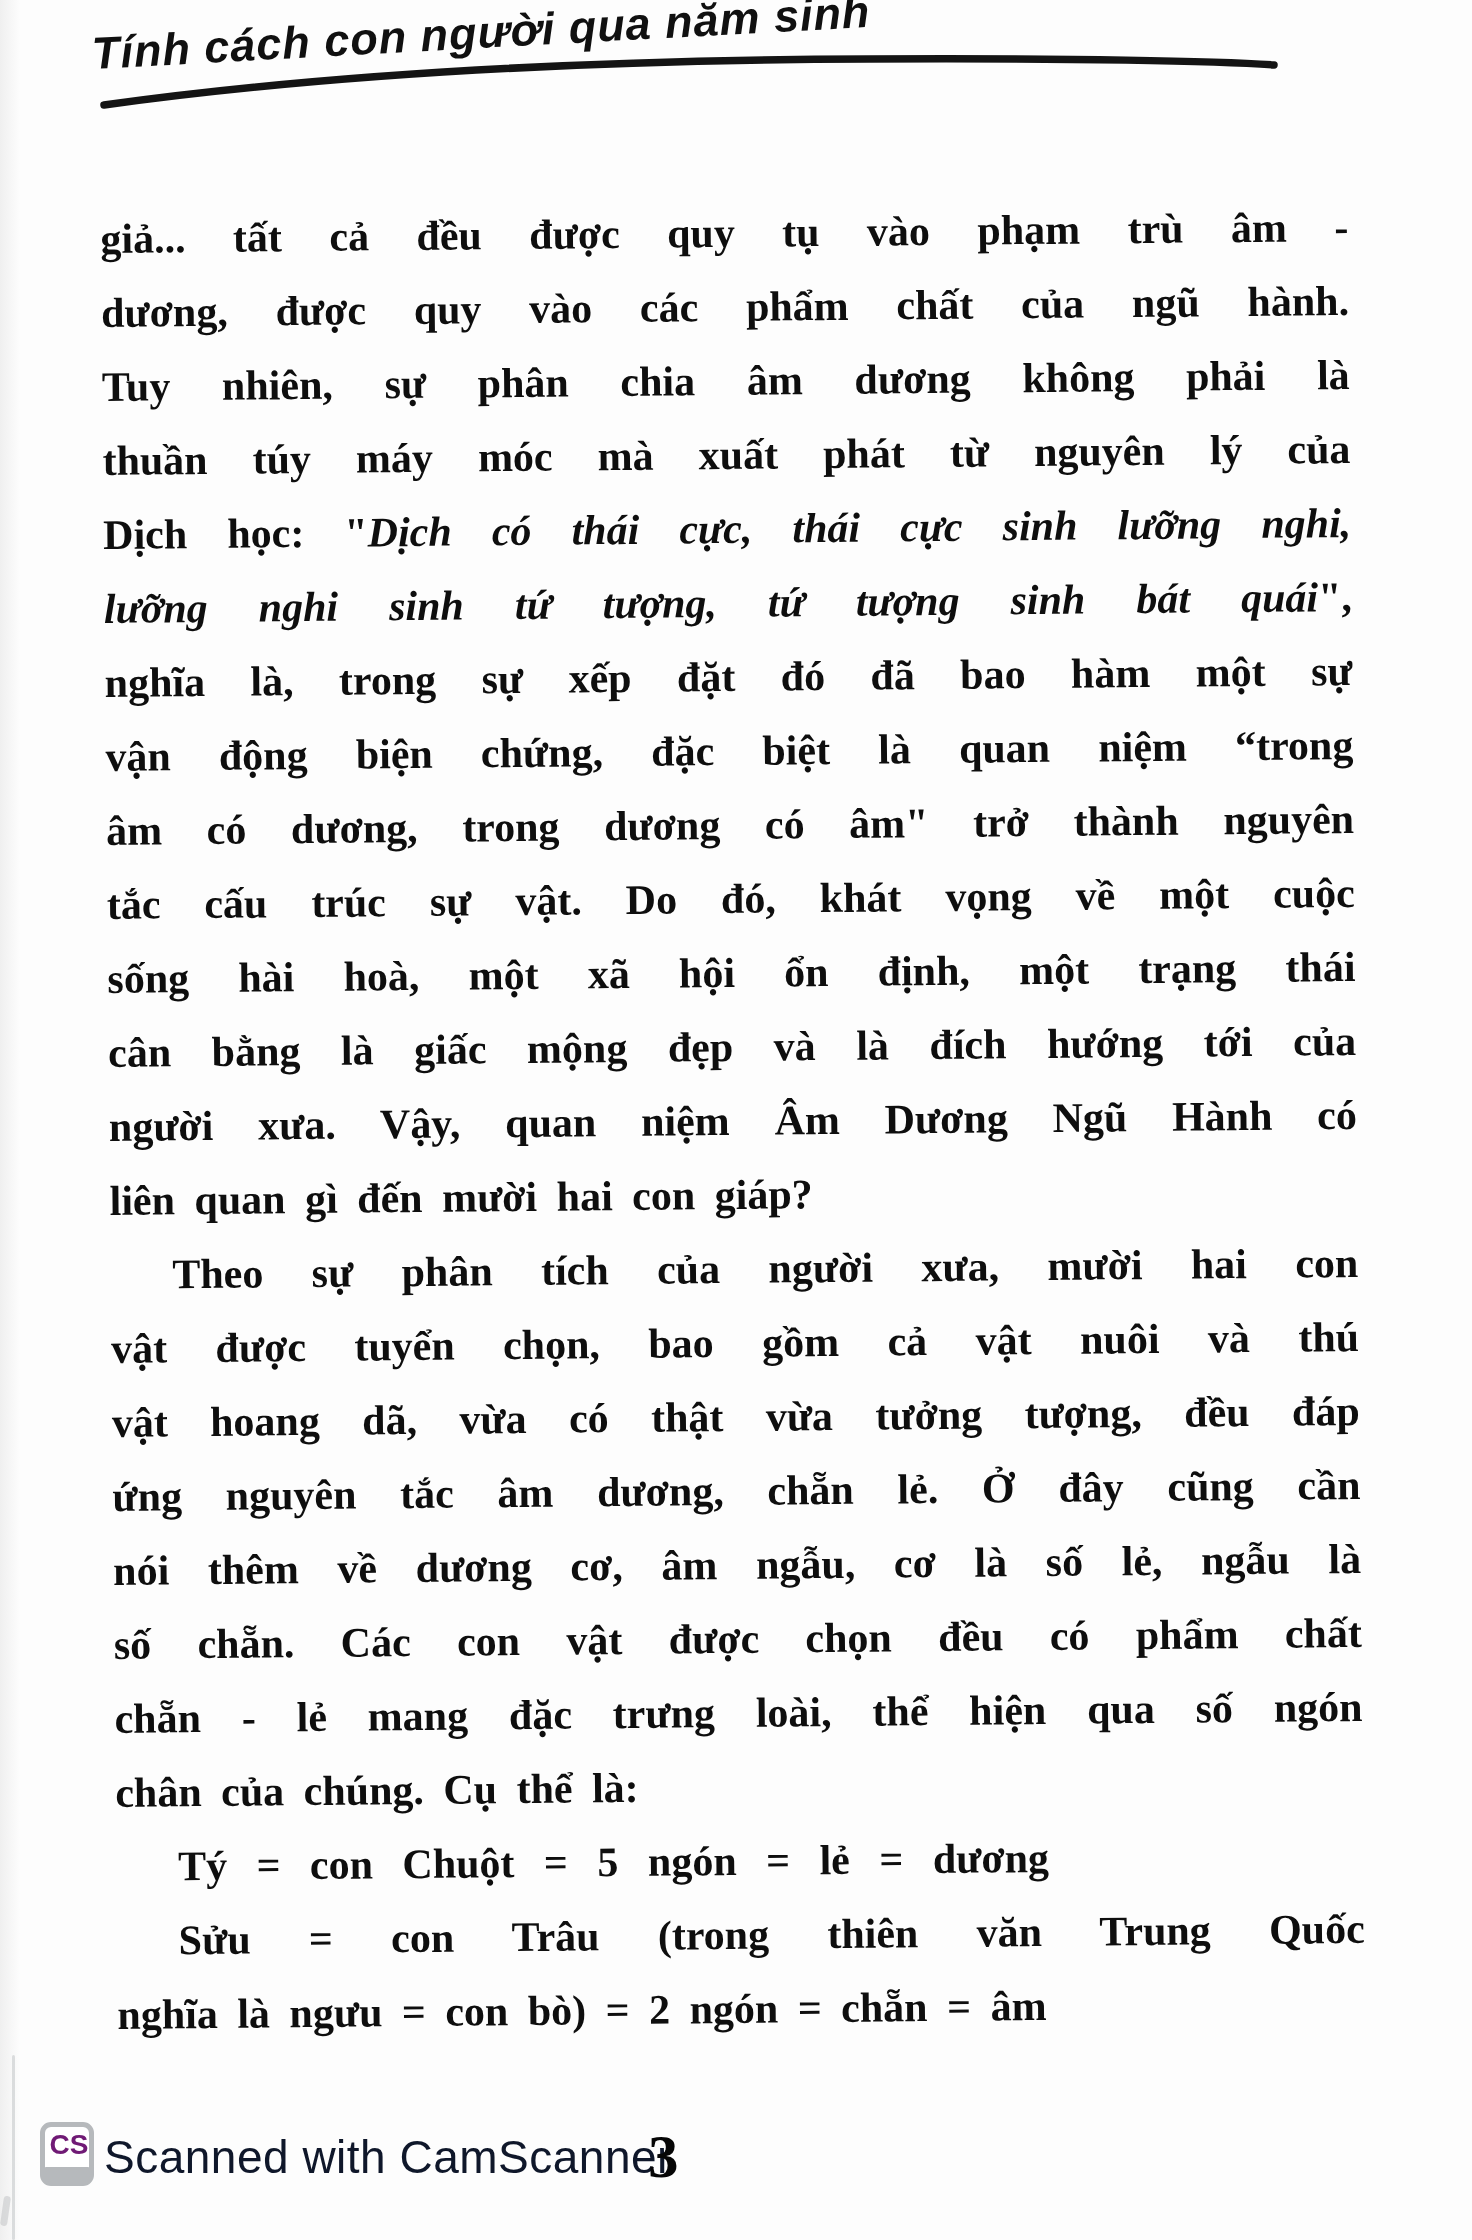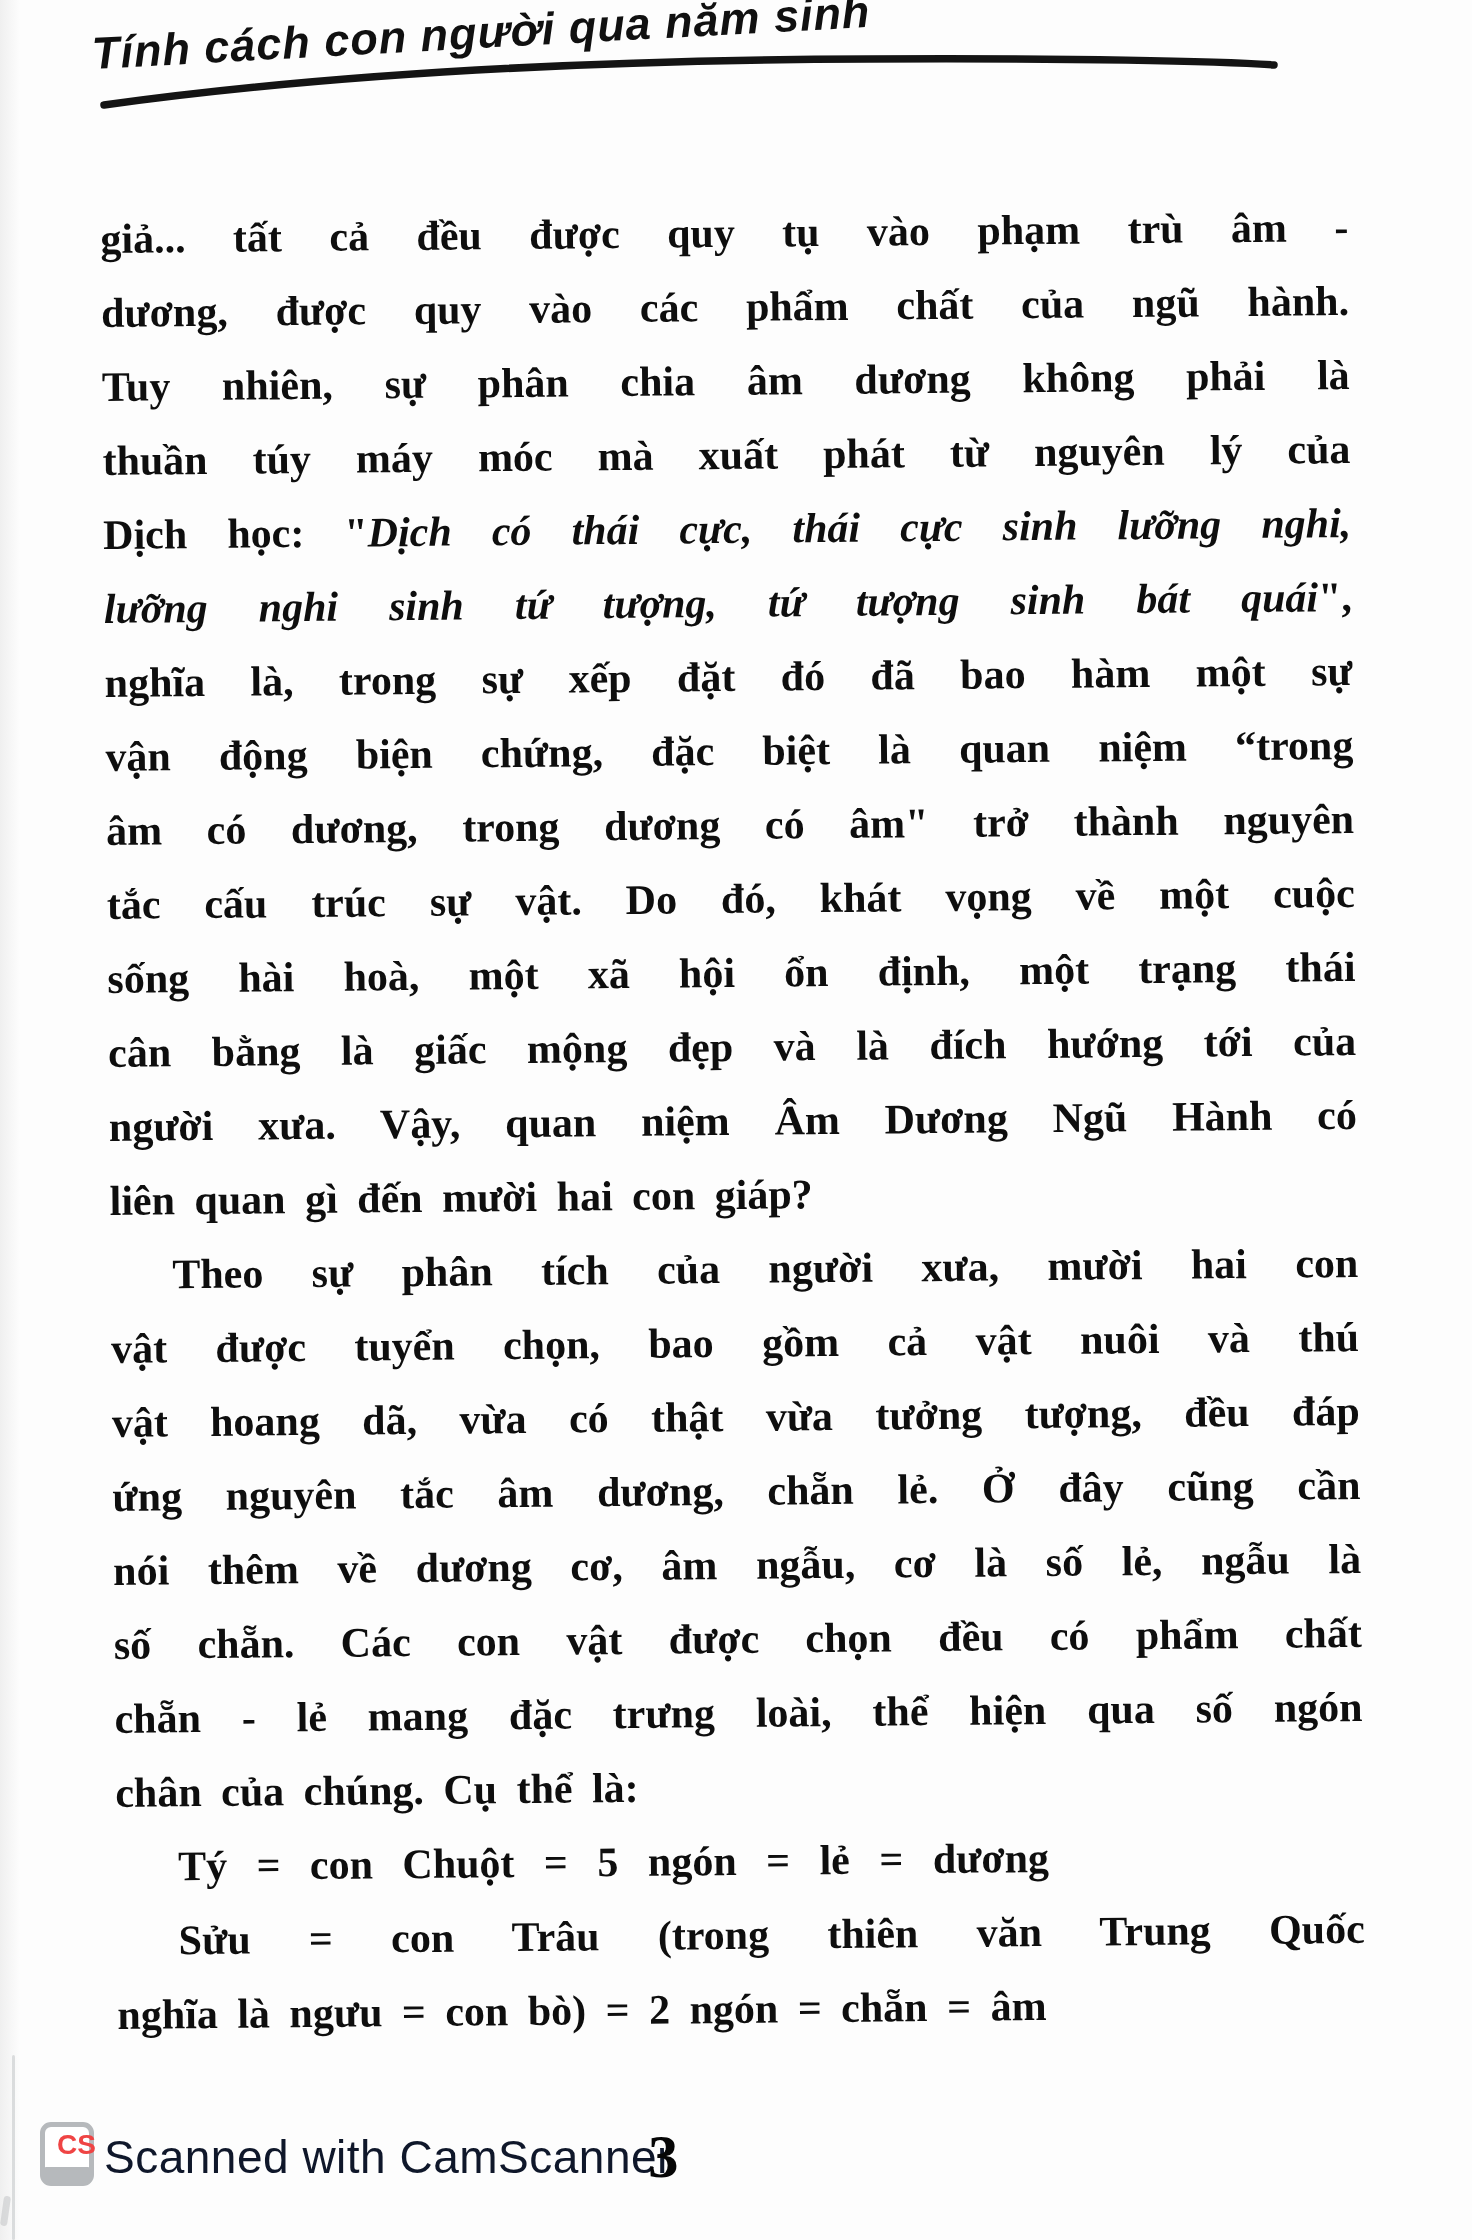--- a/index.html
+++ b/index.html
@@ -55,24 +55,24 @@
   .it { font-style: italic; }
 
   
   .cs-logo {
     position: absolute; left: 40px; top: 2122px;
     width: 44px; height: 54px;
     border: 5px solid #b6b9bc; border-radius: 11px;
     background: #fff;
   }
   .cs-logo .cs-txt {
-    position: absolute; left: 12px; right: 0; top: 2px;
+    position: absolute; left: 4px; right: 0; top: 2px;
     text-align: center;
     font-family: "Liberation Sans", sans-serif;
-    font-weight: 700; font-size: 28px; color: #ef4444; letter-spacing: 0;
+    font-weight: 700; font-size: 28px; color: #701a75; letter-spacing: 0;
   }
   .cs-logo .cs-band {
     position: absolute; left: -1px; right: -1px; bottom: -1px; height: 15px;
     background: #b6b9bc; border-radius: 2px 2px 7px 7px;
   }
   .scanned-text {
     position: absolute; left: 104px; top: 2130px;
     font-family: "Liberation Sans", "DejaVu Sans", sans-serif;
     font-size: 46px; font-weight: 400; color: #0f172a; letter-spacing: 0.5px;
     white-space: nowrap;

